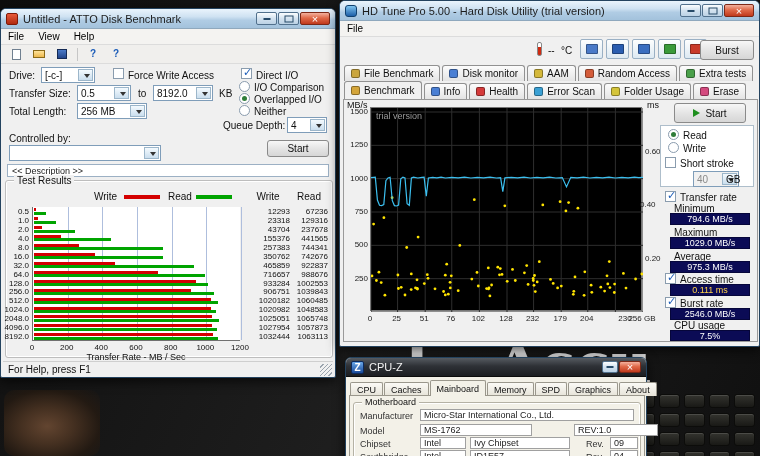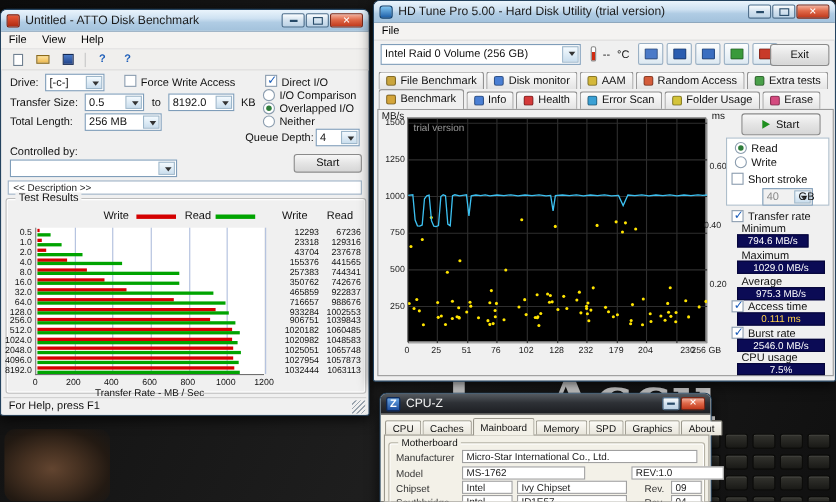--- a/index.html
+++ b/index.html
@@ -328,42 +328,41 @@
     <div class="win-controls">
       <div class="wc min"></div>
       <div class="wc max"></div>
       <div class="wc close"></div>
     </div>
   </div>
   <div class="menubar" style="top:20px;height:16px;">
       <div class="menu-item">File</div>
     </div>
 
-  <div class="combo" style="left:6px;top:39px;width:182px;height:19px;">Intel Raid 0 Volume (256 GB)</div>
   <div class="thermo" style="left:197px;top:41px;"></div>
   <div class="lbl" style="left:208px;top:44px;">--</div>
   <div class="lbl" style="left:221px;top:44px;">°C</div>
   <div class="abs" style="left:240px;top:38px;display:flex;gap:3px;">
       <div class="hbtn">
         <div class="hic" style="background: rgb(74, 122, 200);"></div>
       </div>
       <div class="hbtn">
         <div class="hic" style="background: rgb(42, 93, 176);"></div>
       </div>
       <div class="hbtn">
         <div class="hic" style="background: rgb(58, 110, 192);"></div>
       </div>
       <div class="hbtn">
         <div class="hic" style="background: rgb(58, 154, 58);"></div>
       </div>
       <div class="hbtn">
         <div class="hic" style="background: rgb(200, 58, 42);"></div>
       </div>
     </div>
-  <div class="btn" style="left:360px;top:39px;width:54px;height:20px;">Exit</div>
+  <div class="btn" style="left:360px;top:39px;width:54px;height:20px;">Burst</div>
 
   <div class="tabs" style="left:4px;top:63px;height:17px;">
       <div class="htab">
         <div class="ticon" style="background: rgb(202, 165, 61);"></div>
         <div class="tlabel">File Benchmark</div>
       </div>
       <div class="htab">
         <div class="ticon" style="background: rgb(74, 127, 212);"></div>
         <div class="tlabel">Disk monitor</div>
       </div>
@@ -555,21 +554,21 @@
   <div class="lbl" style="left:343px;top:129px;">Read</div>
   <div class="radio" style="left:328px;top:141px;"></div>
   <div class="lbl" style="left:343px;top:142px;">Write</div>
   <div class="check" style="left:325px;top:156px;"></div>
   <div class="lbl" style="left:340px;top:157px;">Short stroke</div>
   <div class="combo disabled" style="left:334px;top:170px;width:46px;">40</div>
   <div class="lbl" style="left:386px;top:173px;">GB</div>
   <div class="check checked" style="left:325px;top:190px;"></div>
   <div class="lbl" style="left:340px;top:191px;">Transfer rate</div>
   <div class="lbl" style="left:334px;top:202px;">Minimum</div>
-  <div class="vbox" style="left:330px;top:212px;width:65px;height:12px;">794.6 MB/s</div>
+  <div class="vbox" style="left:330px;top:212px;width:80px;height:12px;">794.6 MB/s</div>
   <div class="lbl" style="left:334px;top:226px;">Maximum</div>
   <div class="vbox" style="left:330px;top:236px;width:80px;height:12px;">1029.0 MB/s</div>
   <div class="lbl" style="left:334px;top:250px;">Average</div>
   <div class="vbox" style="left:330px;top:260px;width:80px;height:12px;">975.3 MB/s</div>
   <div class="check checked" style="left:325px;top:272px;"></div>
   <div class="lbl" style="left:340px;top:273px;">Access time</div>
   <div class="vbox yellow" style="left:330px;top:283px;width:80px;height:12px;">0.111 ms</div>
   <div class="check checked" style="left:325px;top:296px;"></div>
   <div class="lbl" style="left:340px;top:297px;">Burst rate</div>
   <div class="vbox" style="left:330px;top:307px;width:80px;height:12px;">2546.0 MB/s</div>

